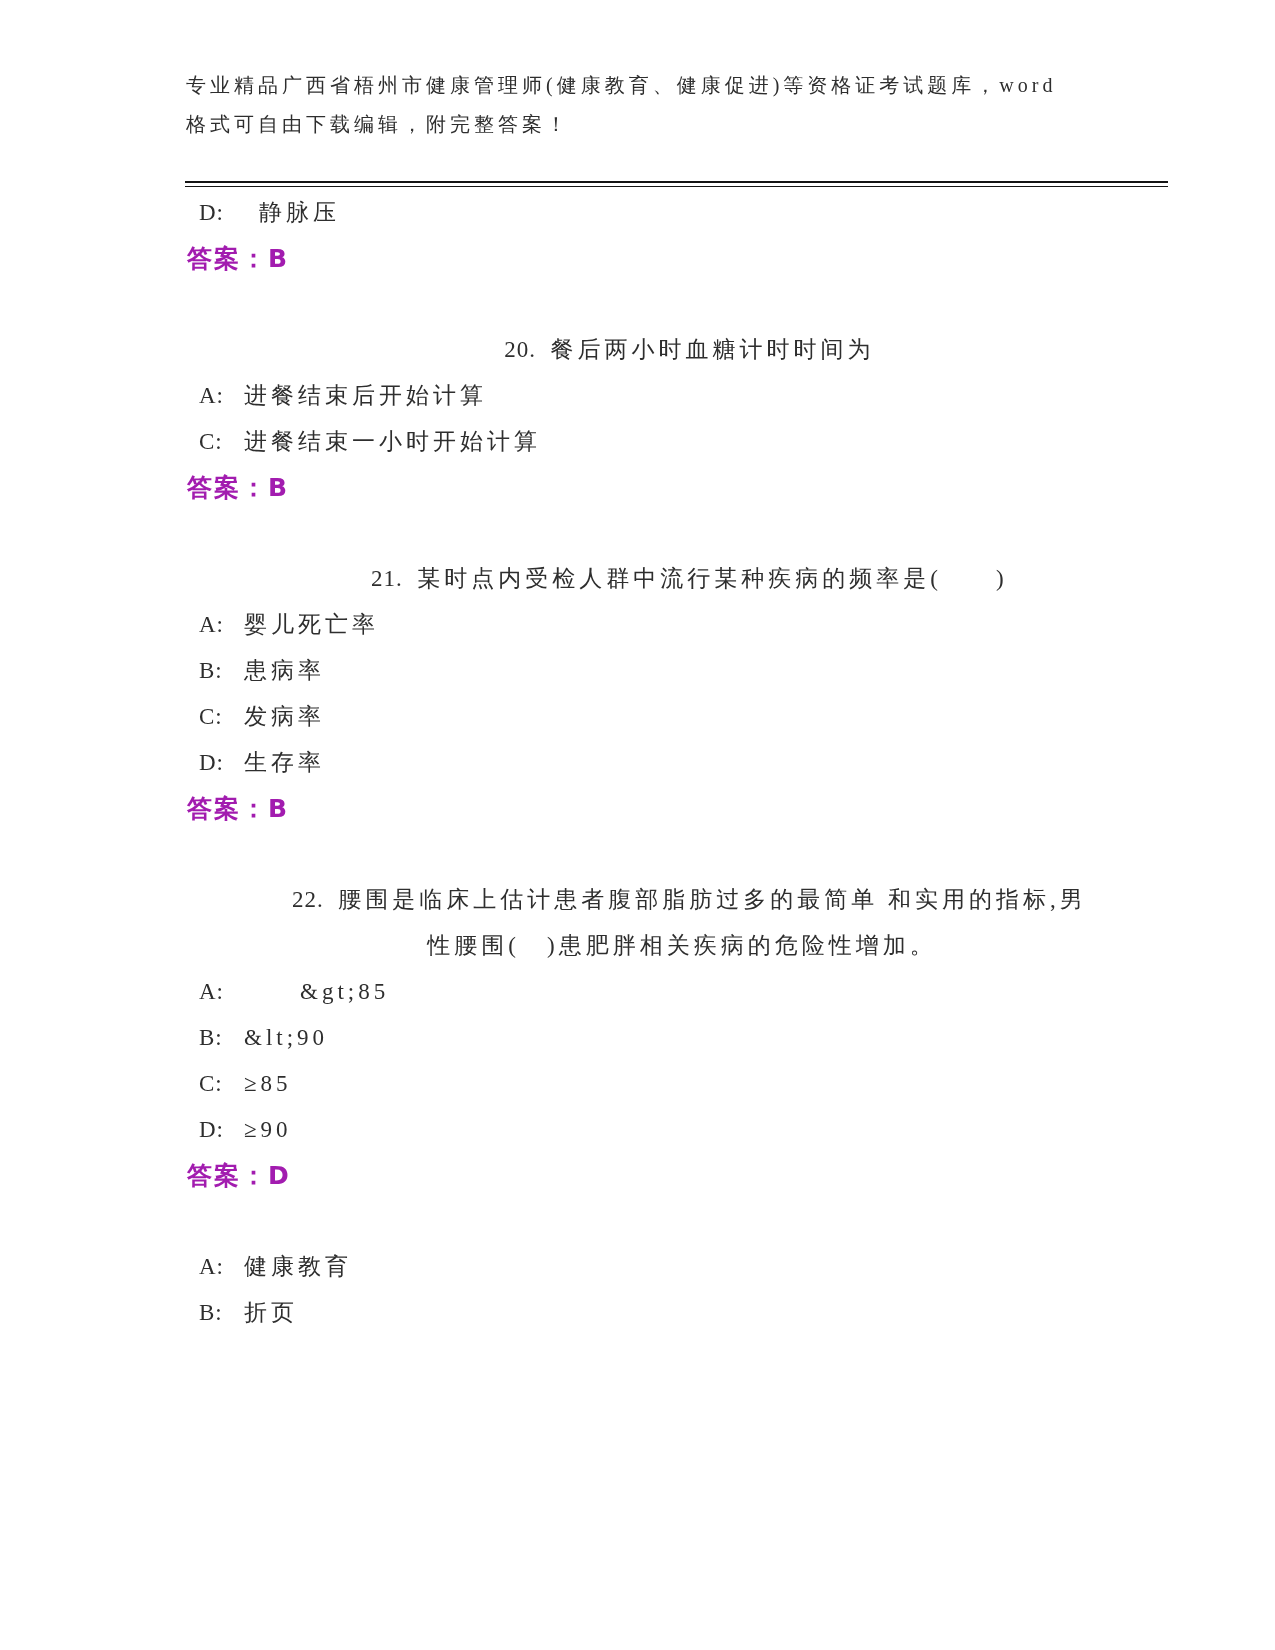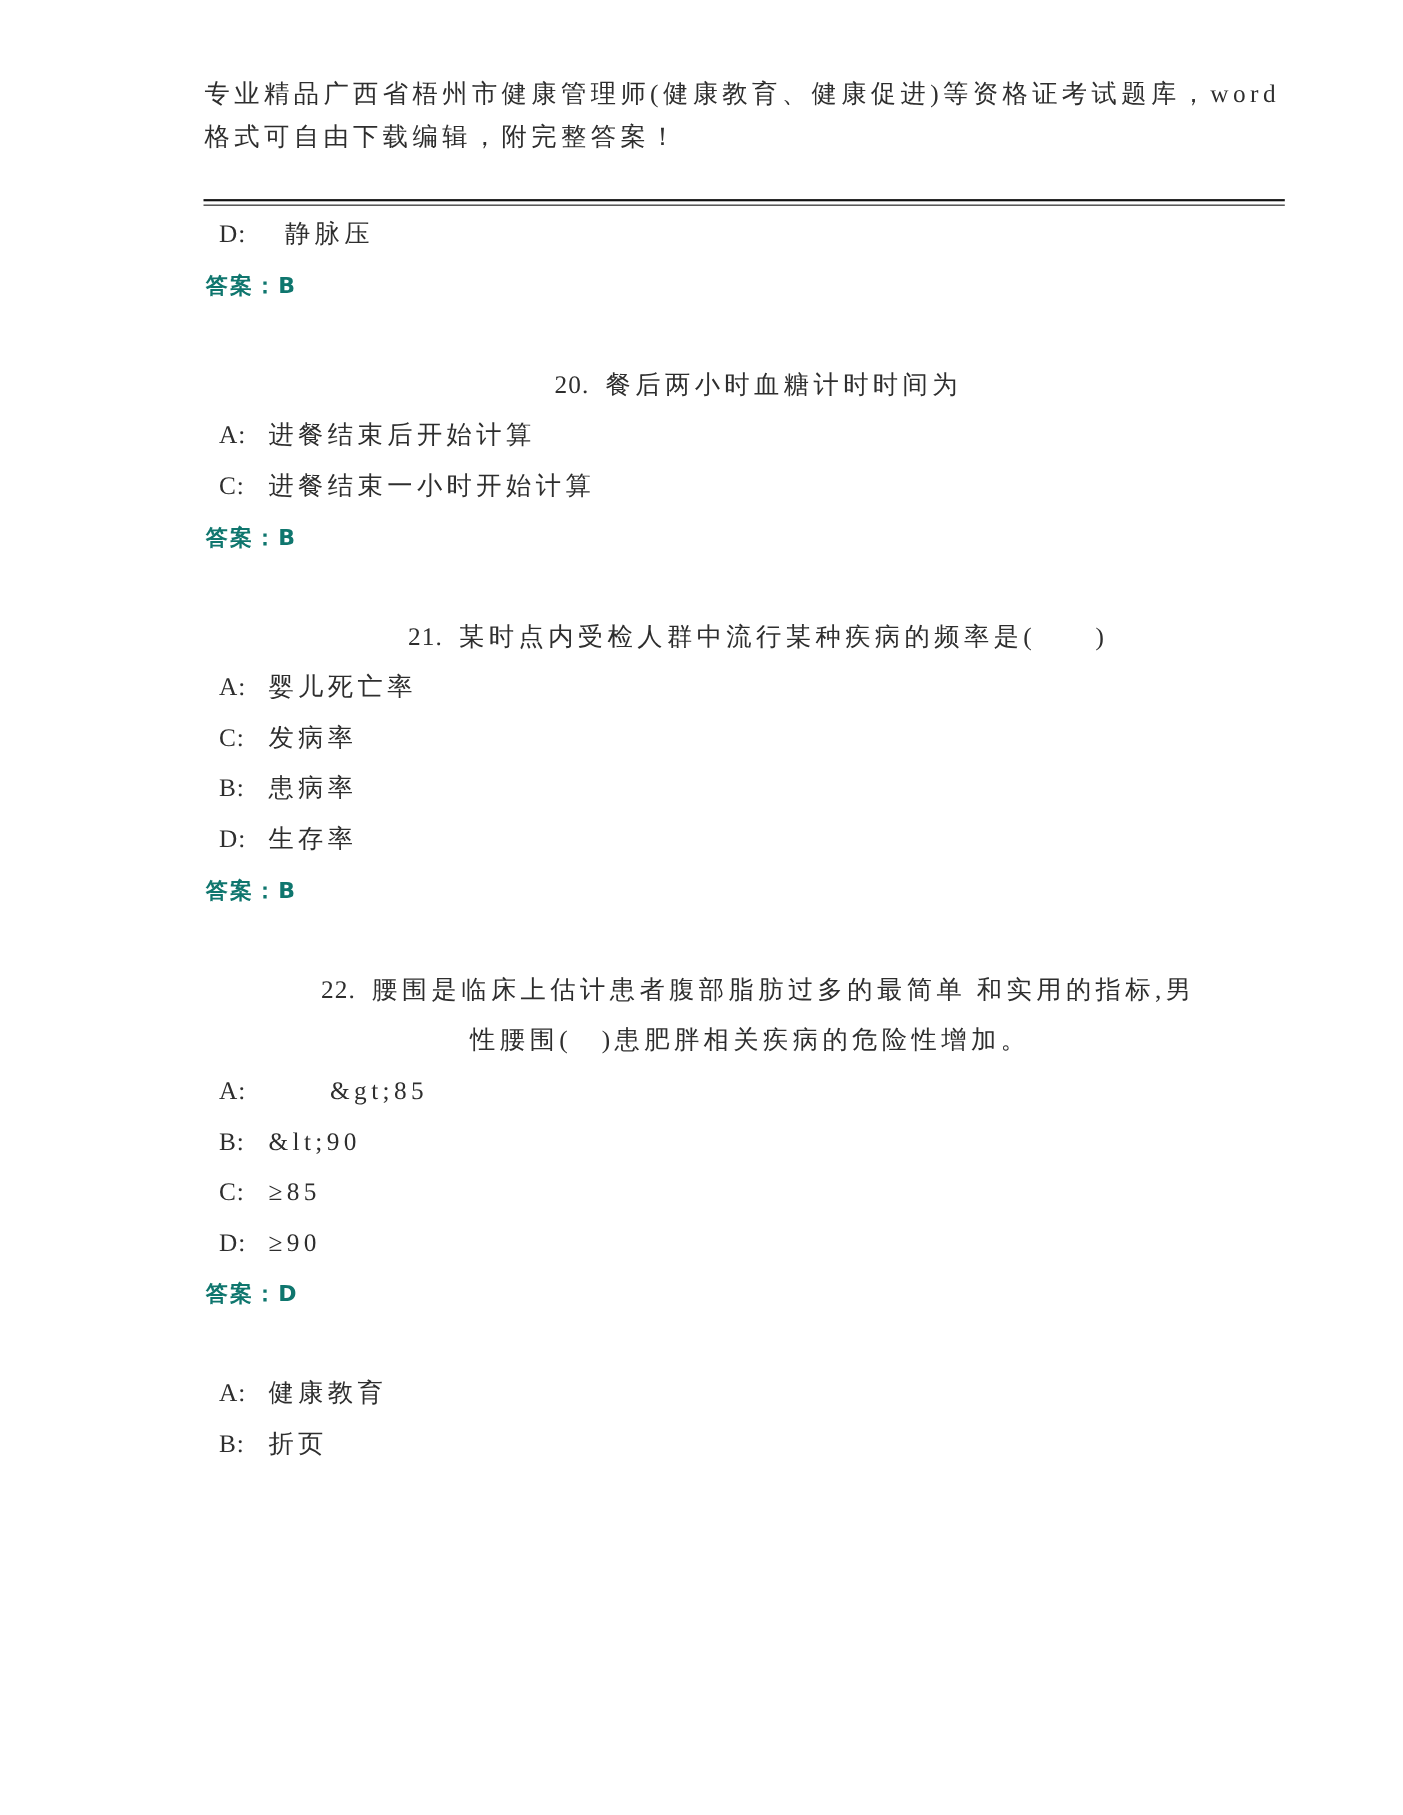--- a/index.html
+++ b/index.html
@@ -7,21 +7,21 @@
   .page {
     position:relative;
     width:1275px; height:1650px;
     background:#ffffff;
     overflow:hidden;
     font-family:"Liberation Serif","DejaVu Serif",serif;
     color:#2e2e2e;
   }
   .doc-header {
     position:absolute; top:66px; left:186px; width:990px;
-    font-size:23px; line-height:39px;
+    font-size:20px; line-height:39px;
   }
   .header-line { letter-spacing:4px; white-space:nowrap; }
   .header-rule {
     position:absolute; top:181px; left:185px; width:983px;
     height:6px;
     border-top:2px solid #141414;
     border-bottom:1px solid #141414;
   }
   .content {
     position:absolute; top:190px; left:187px; width:990px;
@@ -30,22 +30,22 @@
   .block { margin-bottom:45px; }
   .q-line { white-space:nowrap;text-align:center; }
   .q-num { display:inline-block; min-width:61px; letter-spacing:1px; }
   .cjk { letter-spacing:4px; }
   .opt-line { white-space:nowrap;margin-left:12px; }
   .opt-label { display:inline-block; min-width:45px; letter-spacing:1px; }
   .opt-label.pad1 { min-width:60px; }
   .opt-label.pad3 { min-width:101px; }
   .answer-line {
     font-family:"DejaVu Sans","Liberation Sans",sans-serif;
-    font-weight:700; color:#0f766e;
-    font-size:20px; letter-spacing:2px; white-space:nowrap;
+    font-weight:700; color:#a21caf;
+    font-size:25px; letter-spacing:2px; white-space:nowrap;
   }
 </style>
 </head>
 <body>
 
 <div class="page">
 
   <div class="doc-header">
     <div class="header-line">专业精品广西省梧州市健康管理师(健康教育、健康促进)等资格证考试题库，word</div>
     <div class="header-line">格式可自由下载编辑，附完整答案！</div>
@@ -60,22 +60,22 @@
       </div>
       <div class="block">
         <div class="q-line"><span class="q-num">20.</span><span class="cjk">餐后两小时血糖计时时间为</span></div>
         <div class="opt-line"><span class="opt-label">A:</span><span class="cjk">进餐结束后开始计算</span></div>
         <div class="opt-line"><span class="opt-label">C:</span><span class="cjk">进餐结束一小时开始计算</span></div>
         <div class="answer-line"><span>答案：</span><span>B</span></div>
       </div>
       <div class="block">
         <div class="q-line"><span class="q-num">21.</span><span class="cjk">某时点内受检人群中流行某种疾病的频率是(　　)</span></div>
         <div class="opt-line"><span class="opt-label">A:</span><span class="cjk">婴儿死亡率</span></div>
+        <div class="opt-line"><span class="opt-label">B:</span><span class="cjk">患病率</span></div>
         <div class="opt-line"><span class="opt-label">C:</span><span class="cjk">发病率</span></div>
-        <div class="opt-line"><span class="opt-label">B:</span><span class="cjk">患病率</span></div>
         <div class="opt-line"><span class="opt-label">D:</span><span class="cjk">生存率</span></div>
         <div class="answer-line"><span>答案：</span><span>B</span></div>
       </div>
       <div class="block">
         <div class="q-line"><span class="q-num">22.</span><span class="cjk">腰围是临床上估计患者腹部脂肪过多的最简单 和实用的指标,男</span></div>
         <div class="q-line"><span class="cjk">性腰围(　)患肥胖相关疾病的危险性增加。</span></div>
         <div class="opt-line"><span class="opt-label pad3">A:</span><span class="cjk">&amp;gt;85</span></div>
         <div class="opt-line"><span class="opt-label">B:</span><span class="cjk">&amp;lt;90</span></div>
         <div class="opt-line"><span class="opt-label">C:</span><span class="cjk">≥85</span></div>
         <div class="opt-line"><span class="opt-label">D:</span><span class="cjk">≥90</span></div>

